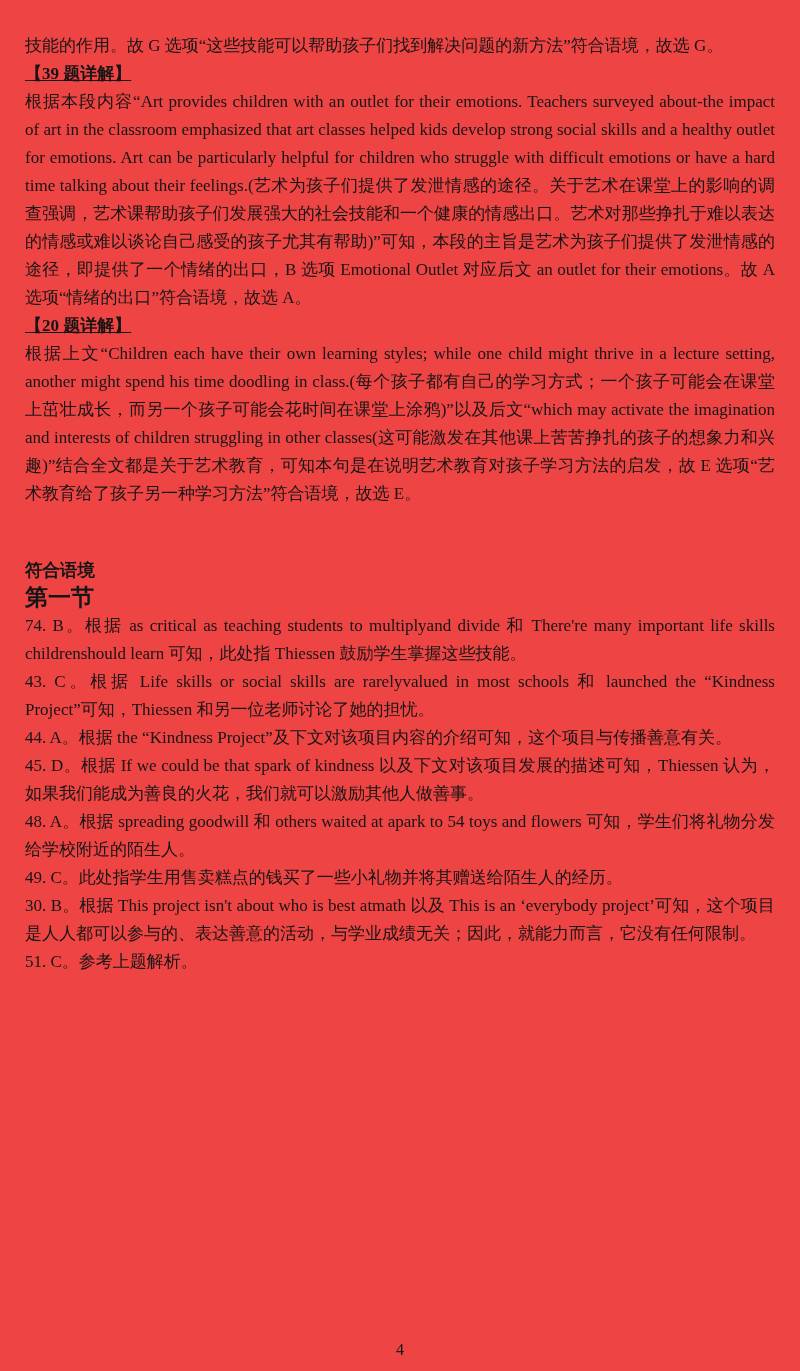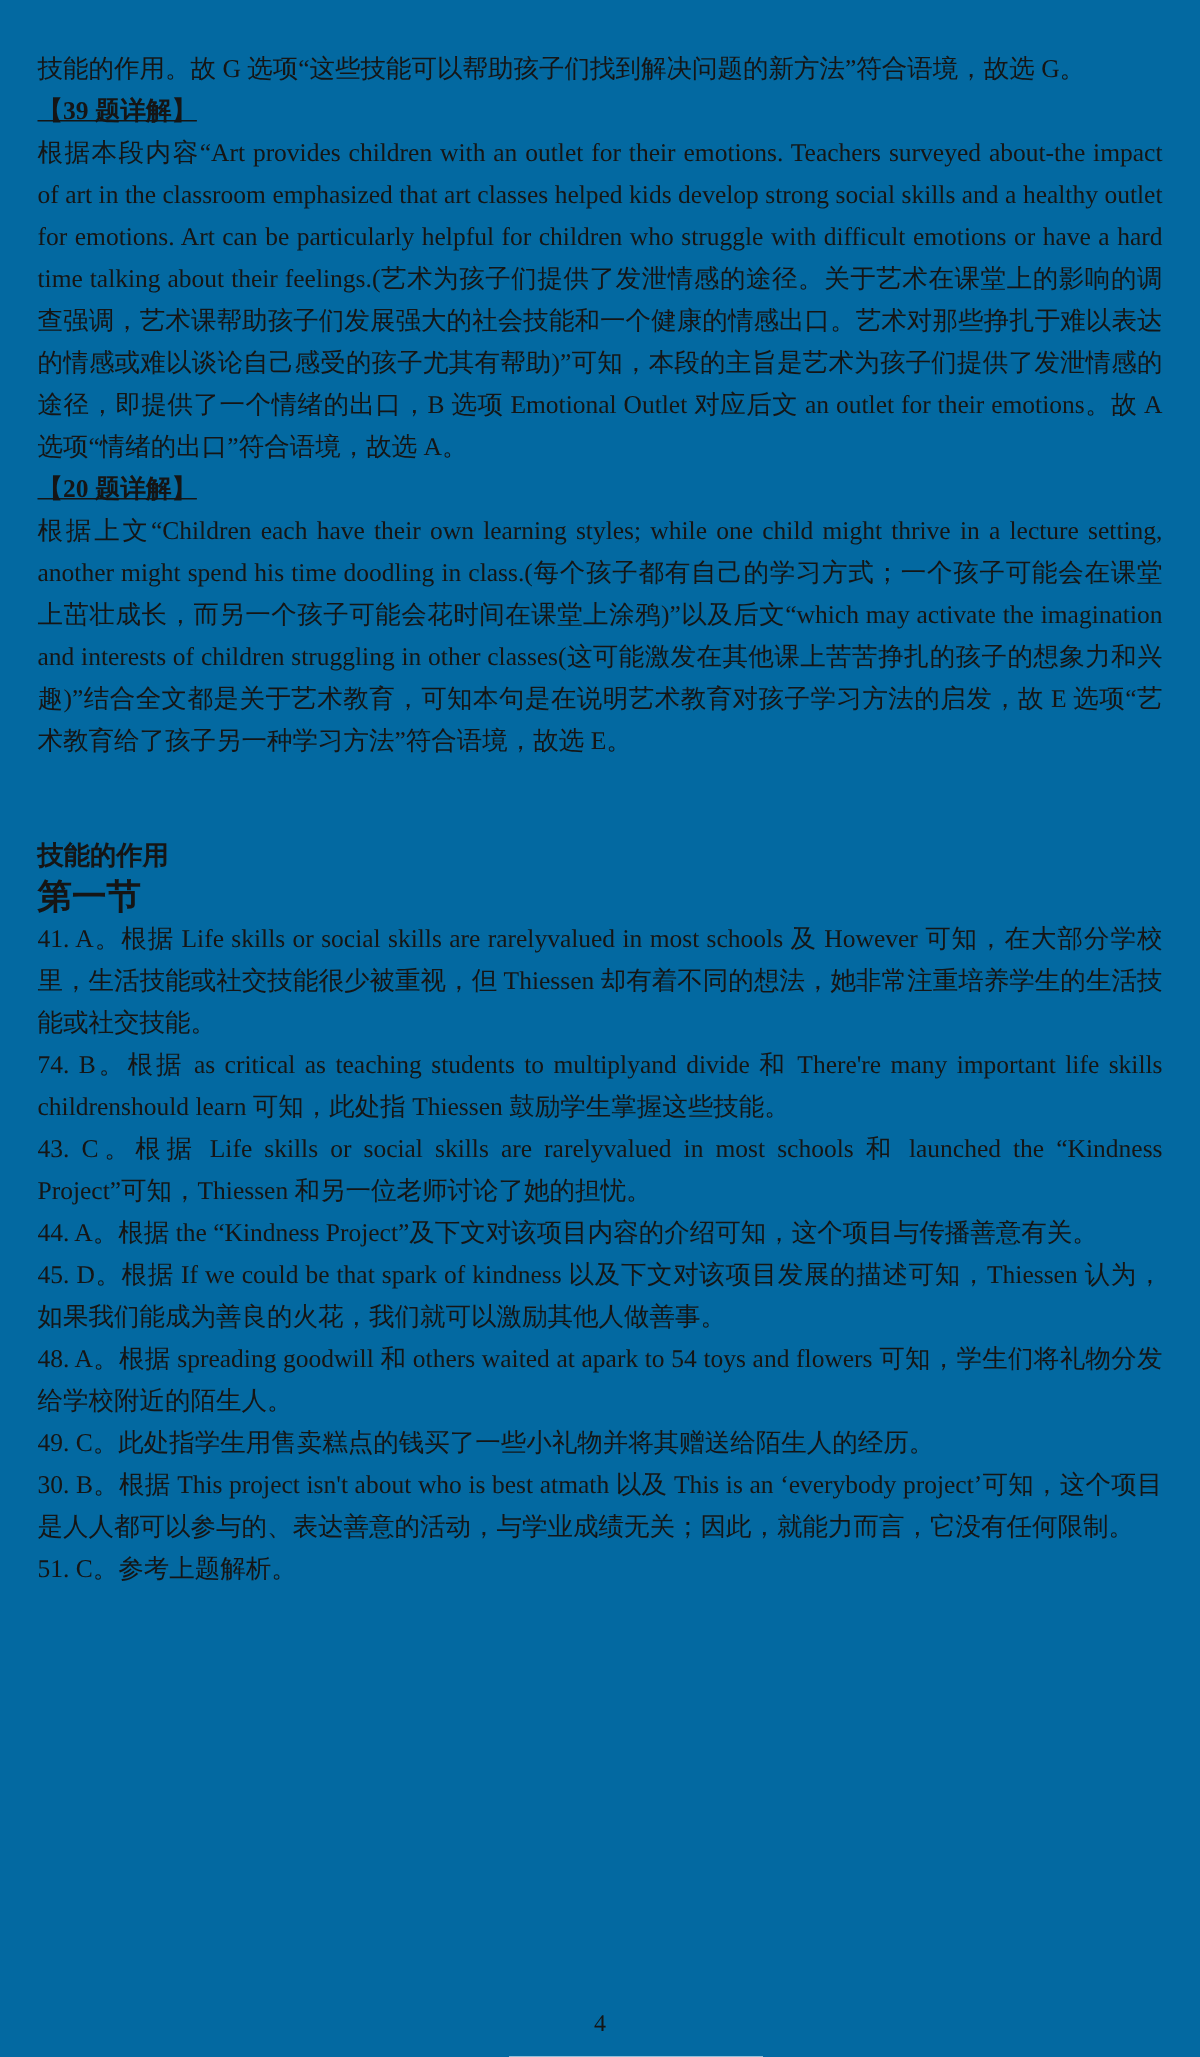--- a/index.html
+++ b/index.html
@@ -5,21 +5,21 @@
   html, body {
     margin: 0;
     padding: 0;
     background: #ffffff;
   }
   .page {
     position: relative;
     width: 800px;
     height: 1371px;
     margin: 0 auto;
-    background: #0369a1;
+    background: #ef4444;
     font-family: "Liberation Serif", "DejaVu Serif", serif;
     color: #151515;
     box-sizing: border-box;
     overflow: hidden;
   }
   .content {
     padding: 32px 25px 0 25px;
     font-size: 17px;
     line-height: 28px;
     text-align: justify;
@@ -60,25 +60,24 @@
   <div class="content">
 
     <p class="para">技能的作用。故 G 选项“这些技能可以帮助孩子们找到解决问题的新方法”符合语境，故选 G。</p>
 
     <p class="para heading">【39 题详解】</p>
     <p class="para">根据本段内容“Art provides children with an outlet for their emotions. Teachers surveyed about-the impact of art in the classroom emphasized that art classes helped kids develop strong social skills and a healthy outlet for emotions. Art can be particularly helpful for children who struggle with difficult emotions or have a hard time talking about their feelings.(艺术为孩子们提供了发泄情感的途径。关于艺术在课堂上的影响的调查强调，艺术课帮助孩子们发展强大的社会技能和一个健康的情感出口。艺术对那些挣扎于难以表达的情感或难以谈论自己感受的孩子尤其有帮助)”可知，本段的主旨是艺术为孩子们提供了发泄情感的途径，即提供了一个情绪的出口，B 选项 Emotional Outlet 对应后文 an outlet for their emotions。故 A 选项“情绪的出口”符合语境，故选 A。</p>
 
     <p class="para heading">【20 题详解】</p>
     <p class="para">根据上文“Children each have their own learning styles; while one child might thrive in a lecture setting, another might spend his time doodling in class.(每个孩子都有自己的学习方式；一个孩子可能会在课堂上茁壮成长，而另一个孩子可能会花时间在课堂上涂鸦)”以及后文“which may activate the imagination and interests of children struggling in other classes(这可能激发在其他课上苦苦挣扎的孩子的想象力和兴趣)”结合全文都是关于艺术教育，可知本句是在说明艺术教育对孩子学习方法的启发，故 E 选项“艺术教育给了孩子另一种学习方法”符合语境，故选 E。</p>
 
-    <p class="para section-title">技能的作用</p>
+    <p class="para section-title">符合语境</p>
     <p class="para section-subtitle">第一节</p>
 
     <div class="answers">
-      <p class="para">41. A。根据 Life skills or social skills are rarelyvalued in most schools 及 However 可知，在大部分学校里，生活技能或社交技能很少被重视，但 Thiessen 却有着不同的想法，她非常注重培养学生的生活技能或社交技能。</p>
       <p class="para">74. B。根据 as critical as teaching students to multiplyand divide 和 There're many important life skills childrenshould learn 可知，此处指 Thiessen 鼓励学生掌握这些技能。</p>
       <p class="para">43. C。根据 Life skills or social skills are rarelyvalued in most schools 和 launched the “Kindness Project”可知，Thiessen 和另一位老师讨论了她的担忧。</p>
       <p class="para">44. A。根据 the “Kindness Project”及下文对该项目内容的介绍可知，这个项目与传播善意有关。</p>
       <p class="para">45. D。根据 If we could be that spark of kindness 以及下文对该项目发展的描述可知，Thiessen 认为，如果我们能成为善良的火花，我们就可以激励其他人做善事。</p>
       <p class="para">48. A。根据 spreading goodwill 和 others waited at apark to 54 toys and flowers 可知，学生们将礼物分发给学校附近的陌生人。</p>
       <p class="para">49. C。此处指学生用售卖糕点的钱买了一些小礼物并将其赠送给陌生人的经历。</p>
       <p class="para">30. B。根据 This project isn't about who is best atmath 以及 This is an ‘everybody project’可知，这个项目是人人都可以参与的、表达善意的活动，与学业成绩无关；因此，就能力而言，它没有任何限制。</p>
       <p class="para">51. C。参考上题解析。</p>
     </div>
 

